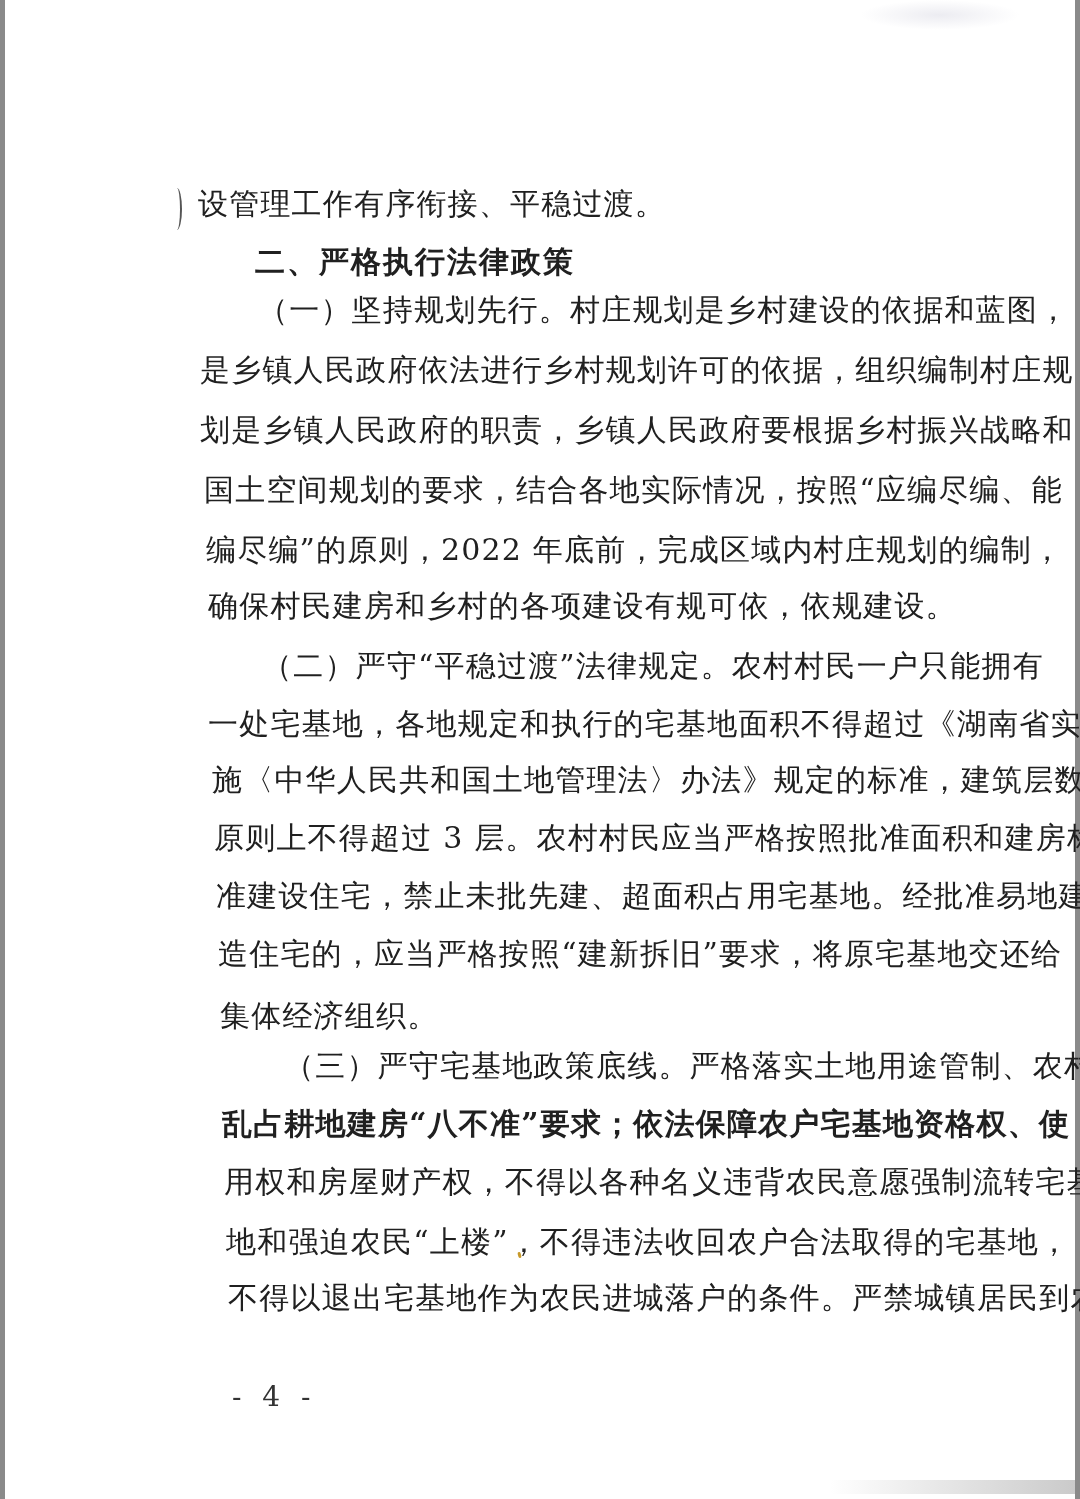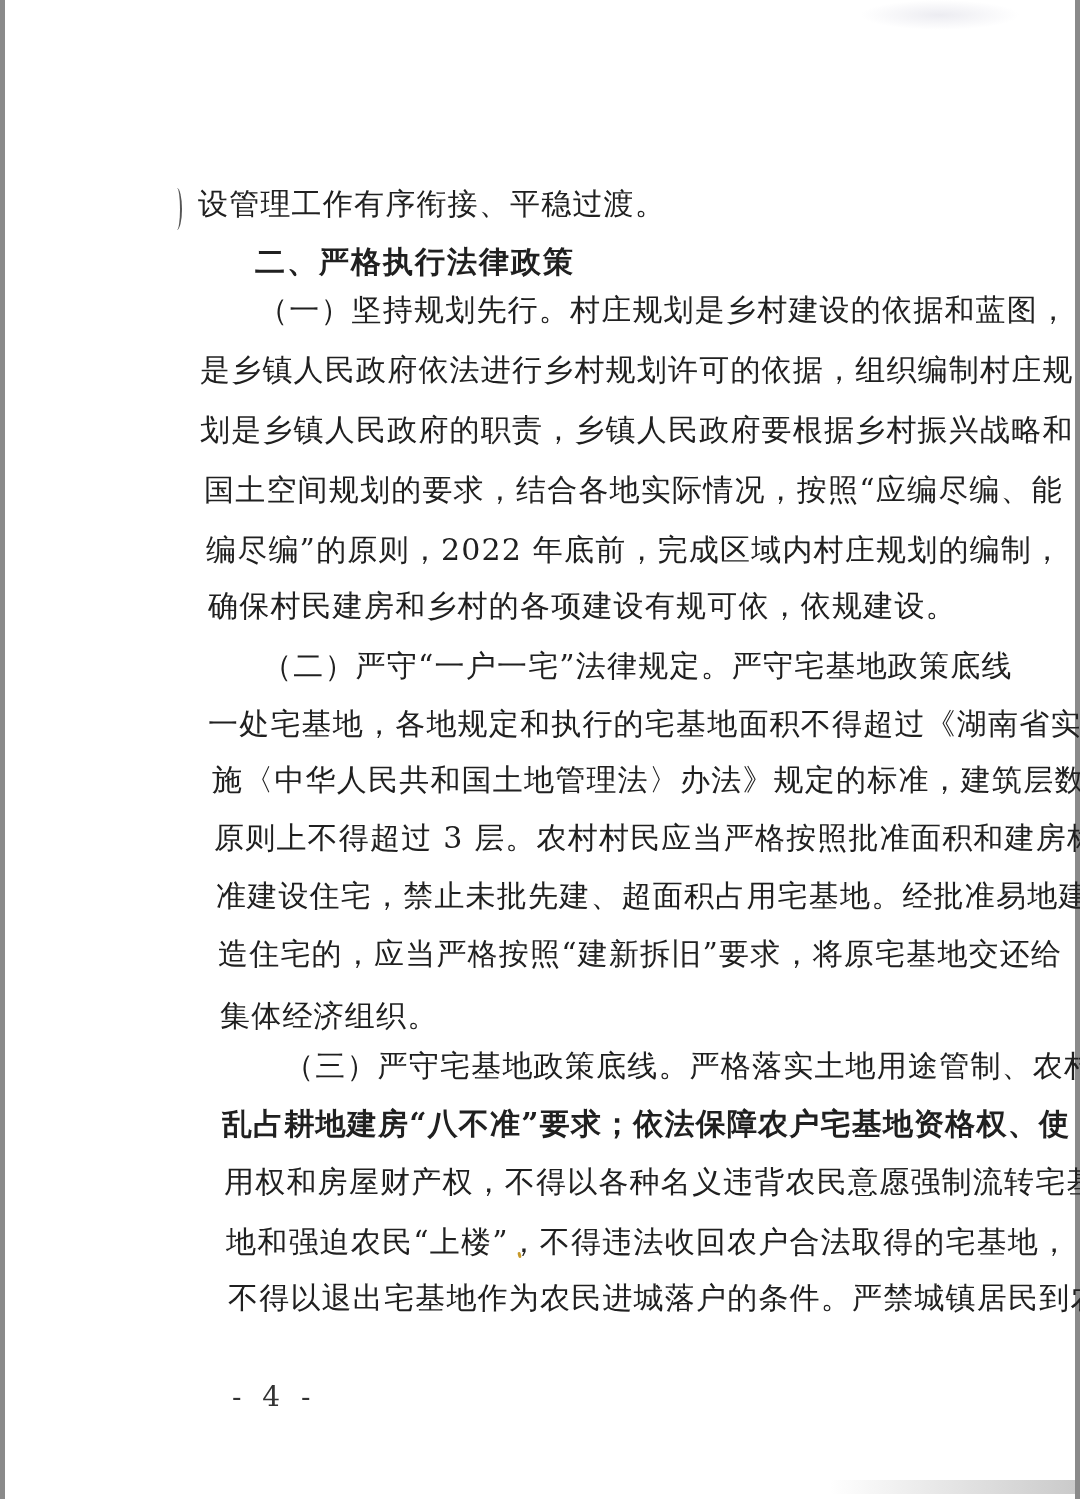--- a/index.html
+++ b/index.html
@@ -52,21 +52,21 @@
   <div>
     <div class="line" style="left:258px; top:290px;">（一）坚持规划先行。村庄规划是乡村建设的依据和蓝图，</div>
     <div class="line" style="left:200px; top:350px;">是乡镇人民政府依法进行乡村规划许可的依据，组织编制村庄规</div>
     <div class="line" style="left:200px; top:410px;">划是乡镇人民政府的职责，乡镇人民政府要根据乡村振兴战略和</div>
     <div class="line" style="left:204px; top:470px;">国土空间规划的要求，结合各地实际情况，按照“应编尽编、能</div>
     <div class="line" style="left:206px; top:530px;">编尽编”的原则，2022 年底前，完成区域内村庄规划的编制，</div>
     <div class="line" style="left:208px; top:586px;text-align:right;">确保村民建房和乡村的各项建设有规可依，依规建设。</div>
   </div>
 
   <div>
-    <div class="line" style="left:262px; top:646px;">（二）严守“一户一宅”法律规定。严守宅基地政策底线</div>
+    <div class="line" style="left:262px; top:646px;">（二）严守“平稳过渡”法律规定。农村村民一户只能拥有</div>
     <div class="line" style="left:208px; top:704px;">一处宅基地，各地规定和执行的宅基地面积不得超过《湖南省实</div>
     <div class="line" style="left:212px; top:760px;">施〈中华人民共和国土地管理法〉办法》规定的标准，建筑层数</div>
     <div class="line" style="left:214px; top:818px;">原则上不得超过 3 层。农村村民应当严格按照批准面积和建房标</div>
     <div class="line" style="left:216px; top:876px;">准建设住宅，禁止未批先建、超面积占用宅基地。经批准易地建</div>
     <div class="line" style="left:218px; top:934px;">造住宅的，应当严格按照“建新拆旧”要求，将原宅基地交还给</div>
     <div class="line" style="left:220px; top:996px;">集体经济组织。</div>
   </div>
 
   <div>
     <div class="line" style="left:284px; top:1046px;">（三）严守宅基地政策底线。严格落实土地用途管制、农村</div>

